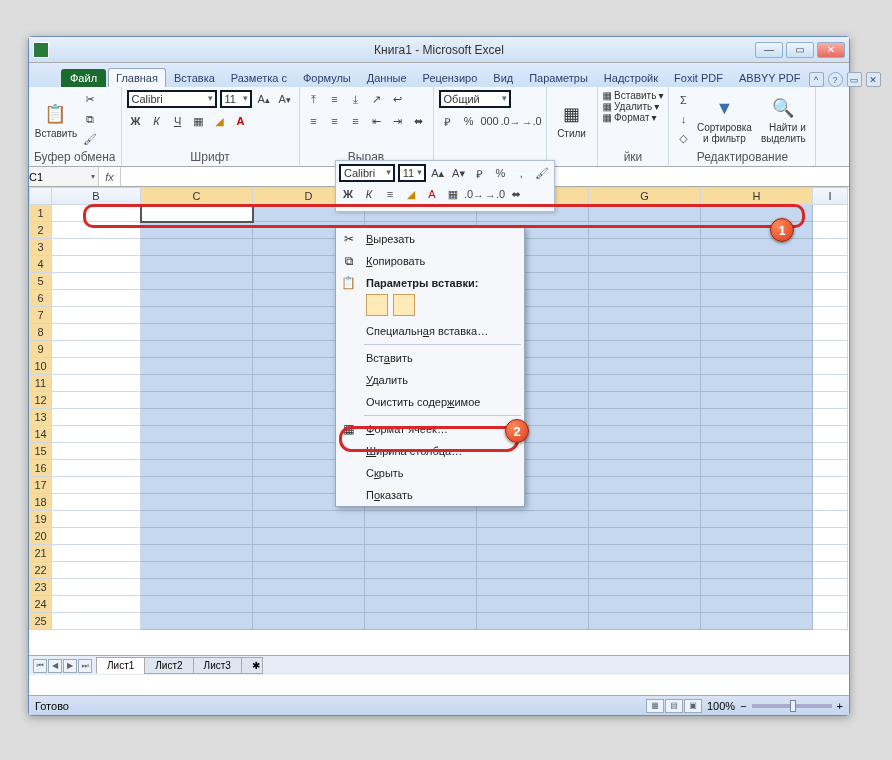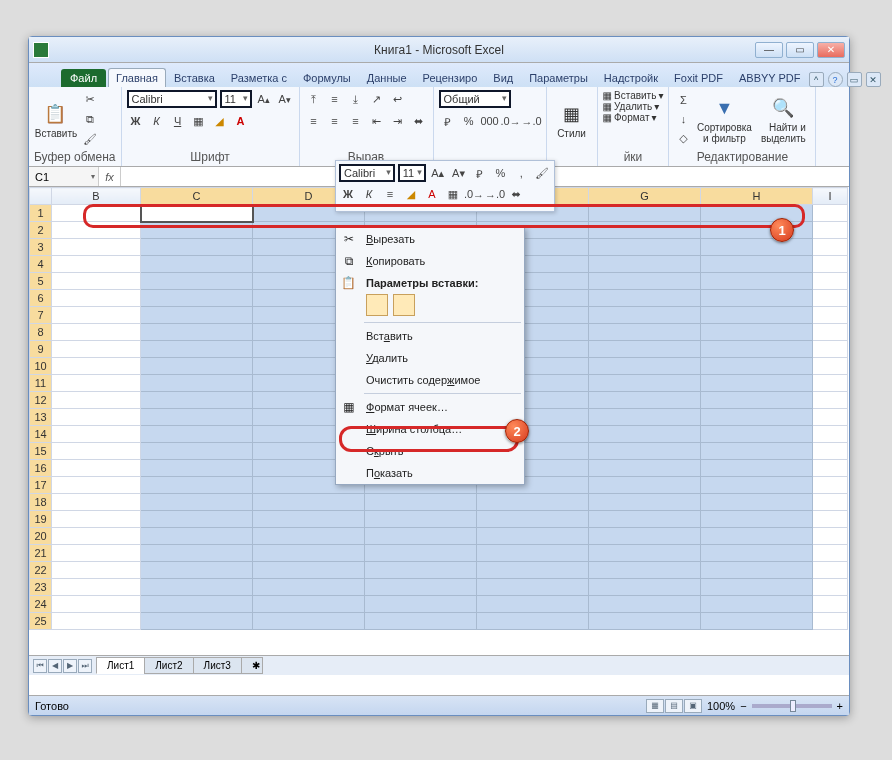--- a/index.html
+++ b/index.html
@@ -21,21 +21,21 @@
 .group { border-right: 1px solid #cbd9ee; padding: 3px 5px 0 5px; display: flex; flex-direction: column; }
 .group-label { text-align: center; color: #555; font-size: 12px; margin-top: auto; padding-bottom: 2px; }
 .row { display: flex; gap: 3px; align-items: center; }
 .btn-big { display: flex; flex-direction: column; align-items: center; justify-content: center; width: 44px; height: 58px; font-size: 10px; color: #333; }
 .btn-big .ic { width: 28px; height: 28px; border: 1px solid transparent; display: flex; align-items: center; justify-content: center; font-size: 18px; }
 .small-btn { width: 18px; height: 18px; border: 1px solid transparent; display: flex; align-items: center; justify-content: center; font-size: 11px; color: #444; }
 .combo { height: 18px; border: 2px solid #0f172a; background: #fff; font-size: 11px; padding: 0 14px 0 3px; position: relative; color: #333; display: inline-flex; align-items: center; }
 .combo::after { content: "▾"; position: absolute; right: 2px; top: 1px; font-size: 9px; color: #666; }
 .cells-group .row2 { display: flex; gap: 2px; align-items: center; font-size: 10px; color: #333; }
 .formula-bar { display: flex; height: 20px; border-bottom: 1px solid #aaa; font-size: 11px; background: #fff; align-items: stretch; }
-.namebox { width: 70px; border-right: 1px solid #ccc; display: flex; align-items: center; padding-left: 6px; background: #f5f5f5; position: relative; }
+.namebox { width: 70px; border-right: 1px solid #ccc; display: flex; align-items: center; background: #f5f5f5; position: relative; }
 .namebox::after { content: "▾"; position: absolute; right: 3px; font-size: 8px; color: #666; }
 .fx { width: 22px; display: flex; align-items: center; justify-content: center; font-style: italic; color: #555; border-right: 1px solid #ccc; }
 .fx-input { flex: 1; padding-left: 4px; display: flex; align-items: center; }
 .sheet-area { flex: 1; position: relative; overflow: hidden; background: #fff; }
 table.sheet { border-collapse: collapse; table-layout: fixed; font-size: 11px; }
 .sheet th, .sheet td { border: 1px solid #d0d7e5; height: 17px; text-align: center; }
 .sheet th { background: linear-gradient(#f5f8fc,#e4ecf7); font-weight: normal; color: #333; }
 .sheet th.rowh { background: linear-gradient(90deg,#f5f8fc,#e4ecf7); width: 22px; }
 .sheet th.sel { background: #f8dc9e; }
 .sheet td.sel { background: #c6d8ef; border-color: #a8bad0; }
@@ -581,20 +581,23 @@
       <span><span class="u">К</span>опировать</span>
     </div>
   <div class="cm-item bold">
       <span class="ic">📋</span>
       <span>Параметры вставки:</span>
     </div>
   <div class="paste-opts">
     <div class="paste-opt"></div>
     <div class="paste-opt"></div>
   </div>
+  <div class="cm-item">
+      <span>Специальн<span class="u">а</span>я вставка…</span>
+    </div>
   <div class="cm-sep"></div>
   <div class="cm-item">
       <span>Вст<span class="u">а</span>вить</span>
     </div>
   <div class="cm-item">
       <span><span class="u">У</span>далить</span>
     </div>
   <div class="cm-item">
       <span>Очистить содер<span class="u">ж</span>имое</span>
     </div>

